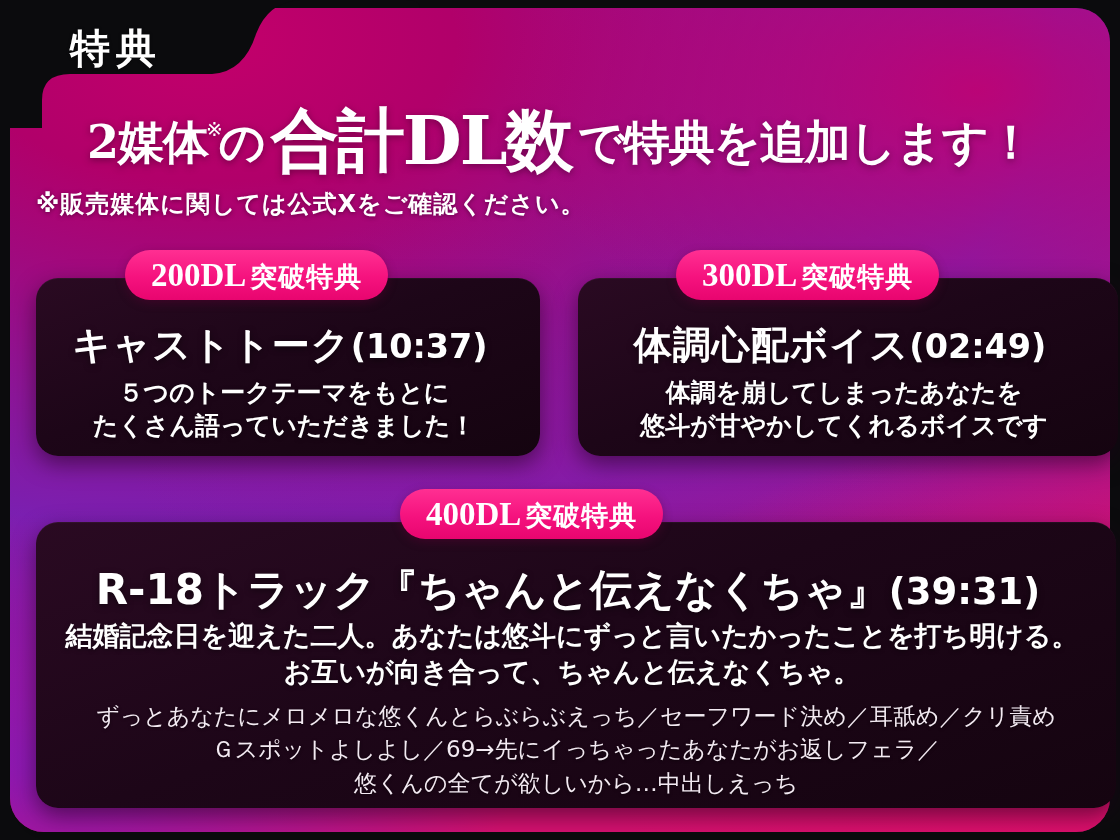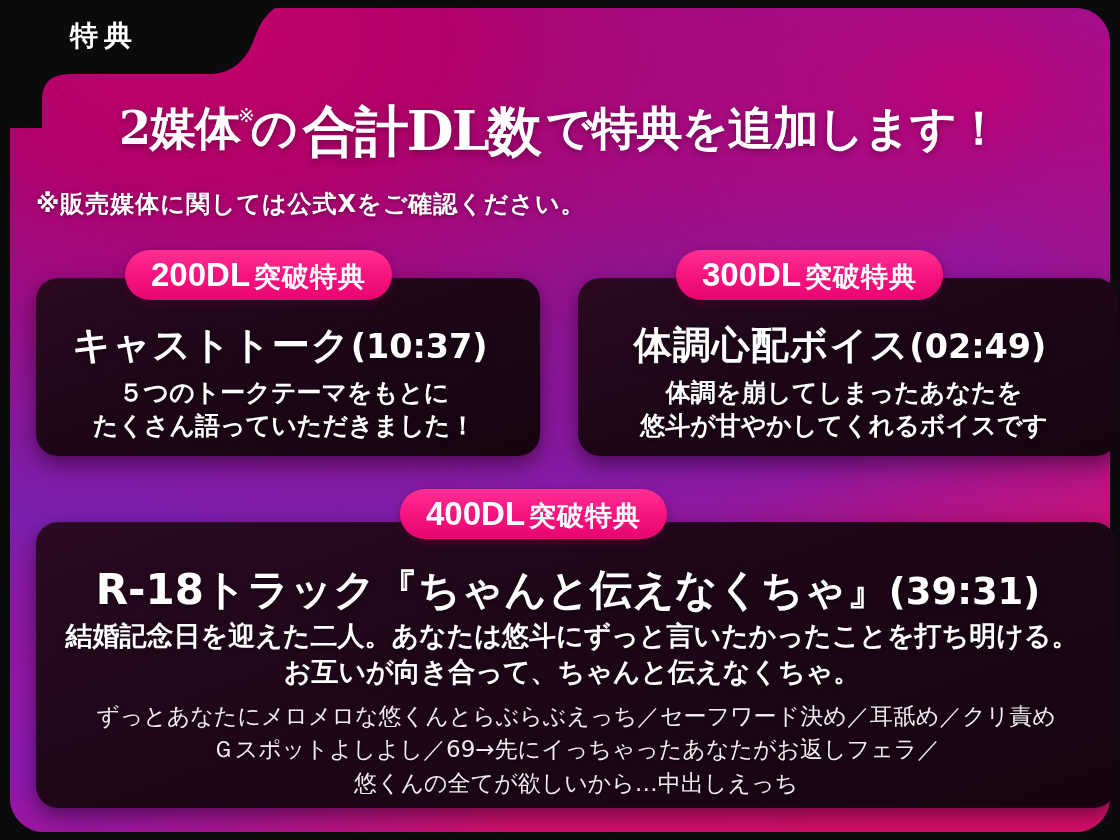--- a/index.html
+++ b/index.html
@@ -53,26 +53,26 @@
     top: 0;
     width: 420px;
     height: 128px;
     z-index: 6;
   }
   .tab-wrap svg { display: block; }
 
   .tab-label {
     position: absolute;
     left: 70px;
-    top: 4px;
+    top: 16px;
     width: 200px;
     height: 64px;
     line-height: 64px;
     color: #ffffff;
-    font-size: 28px;
+    font-size: 40px;
     font-weight: 700;
     letter-spacing: 6px;
     font-family: "DejaVu Sans", "Liberation Sans", sans-serif;
     text-shadow: 0 0 3px rgba(0,0,0,.5);
     z-index: 7;
   }
 
   
   .headline {
     position: absolute;
@@ -92,21 +92,21 @@
     letter-spacing: -1px;
     vertical-align: baseline;
   }
   .hl-sup {
     font-size: 20px;
     vertical-align: 22px;
     margin: 0 -4px 0 -2px;
     font-family: "DejaVu Sans", sans-serif;
   }
   .hl-big {
-    font-size: 54px;
+    font-size: 68px;
     font-weight: 700;
     font-family: "DejaVu Serif", "Liberation Serif", serif;
     letter-spacing: -2px;
     margin: 0 6px;
     vertical-align: -6px;
   }
 
   .subnote {
     position: absolute;
     left: 36px;
@@ -139,21 +139,21 @@
     line-height: 50px;
     padding: 0 26px;
     border-radius: 26px;
     background: linear-gradient(180deg, #ff2f92 0%, #f5127e 55%, #e8056f 100%);
     color: #ffffff;
     white-space: nowrap;
     z-index: 5;
     box-shadow: 0 3px 10px rgba(90,0,50,.45);
   }
   .badge-num {
-    font-family: Liberation Sans, sans-serif;
+    font-family: Liberation Serif, serif;
     font-size: 33px;
     font-weight: 700;
     letter-spacing: 0px;
   }
   .badge-txt {
     font-family: "DejaVu Sans", "Liberation Sans", sans-serif;
     font-size: 27px;
     font-weight: 700;
     letter-spacing: 1px;
     margin-left: 4px;

